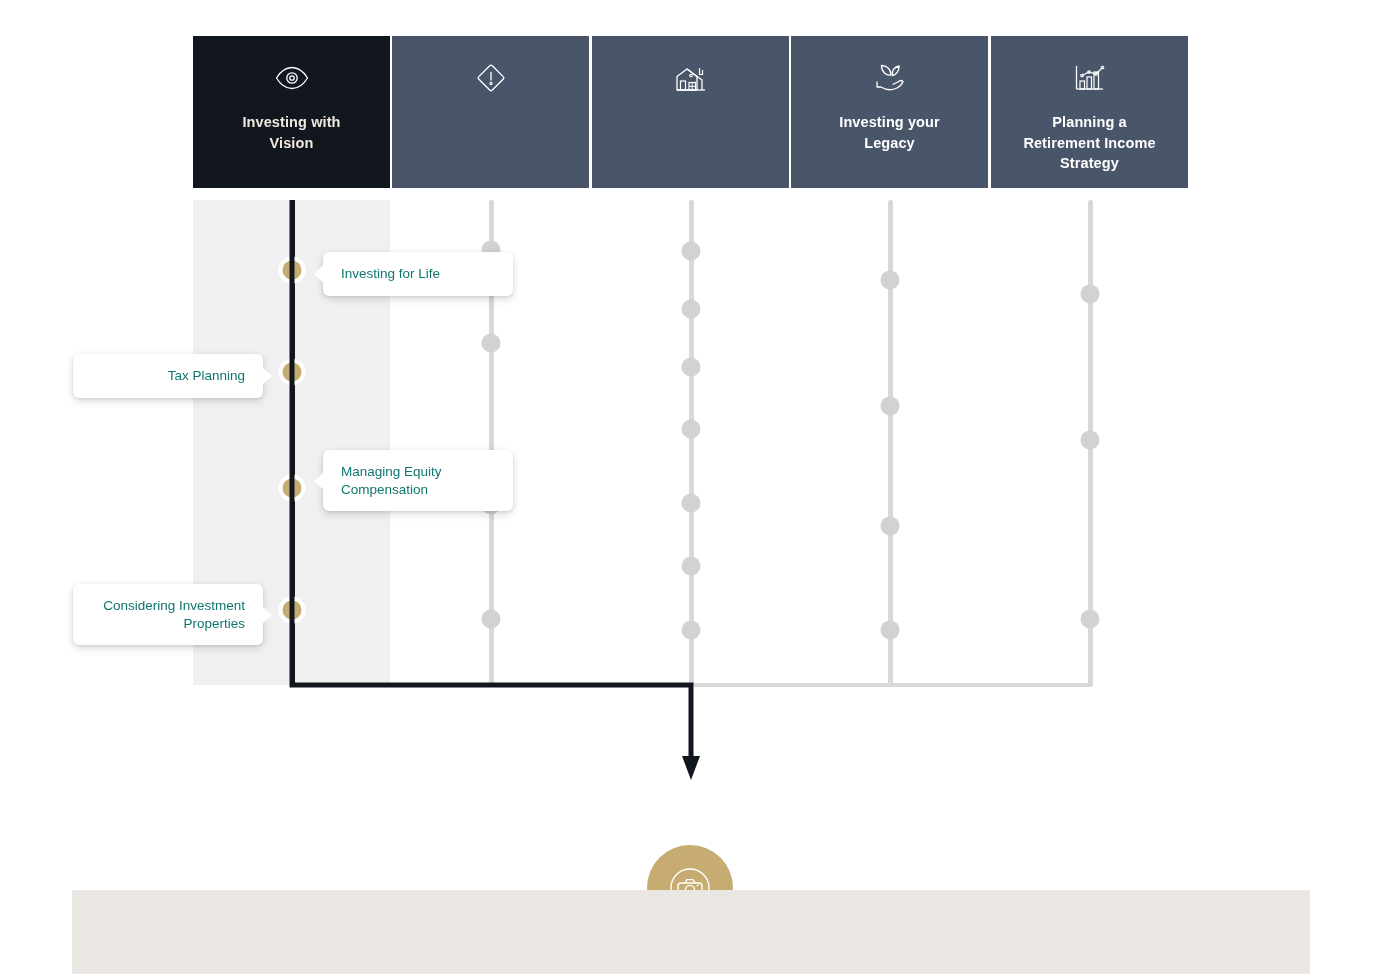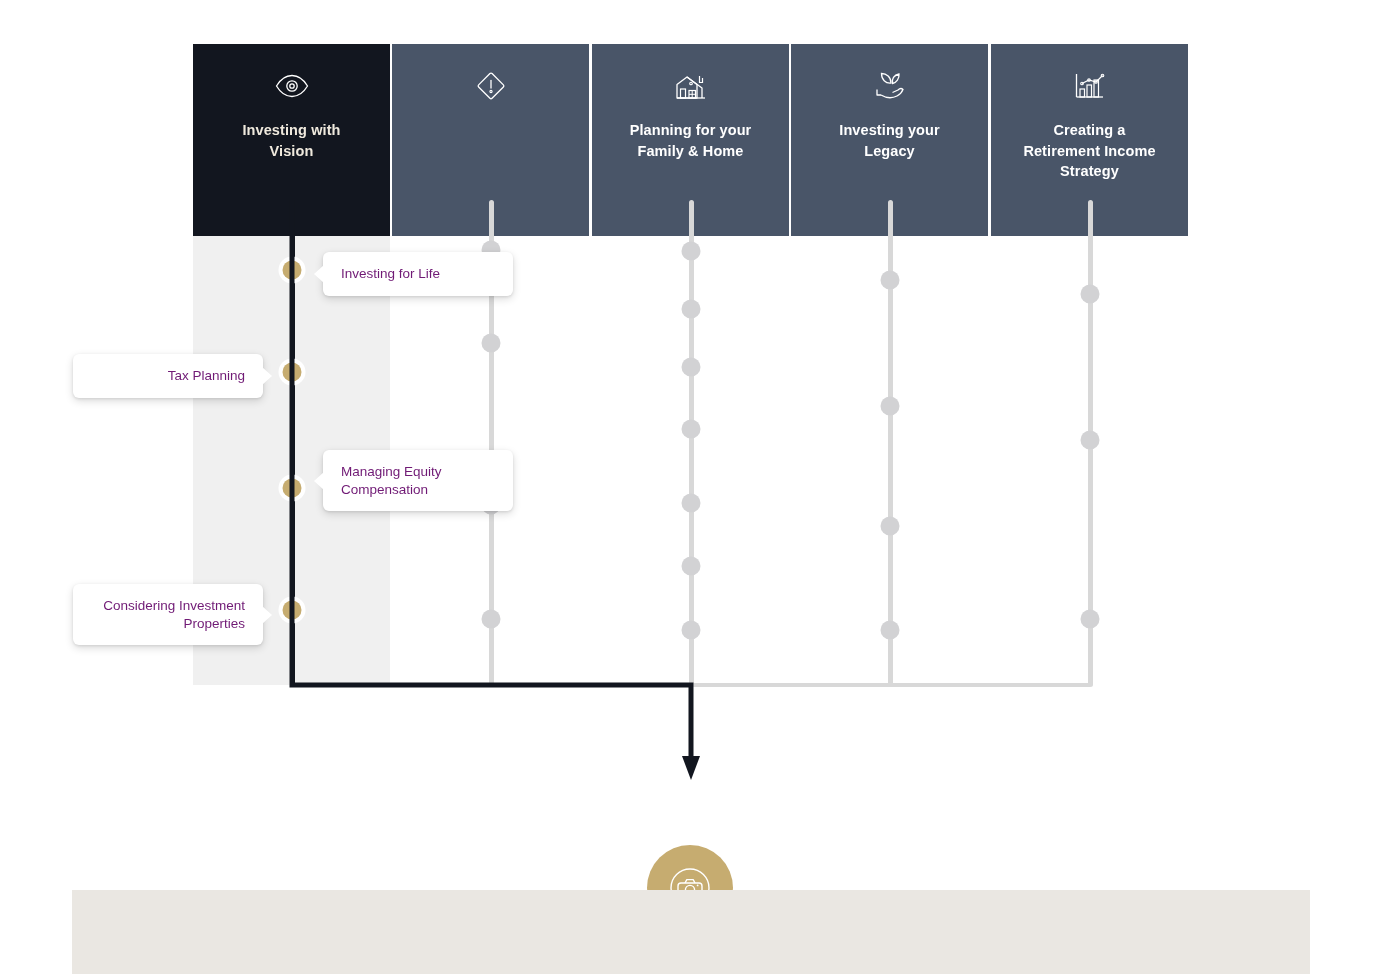--- a/index.html
+++ b/index.html
@@ -23,22 +23,22 @@
   .col1-backdrop {
     position: absolute;
     left: 193px; top: 200px;
     width: 197px; height: 485px;
     background: #f0f0f0;
   }
 
   
   .card {
     position: absolute;
-    top: 44px;
-    height: 192px;
+    top: 36px;
+    height: 152px;
     display: flex;
     flex-direction: column;
     align-items: center;
     justify-content: flex-start;
     padding-top: 22px;
     background: #495568;
     color: #ffffff;
   }
   .card.active { background: #12161f; }
   .card.active .card-title { color: #efe9dd; }
@@ -83,21 +83,21 @@
 
   
   .bubble {
     position: absolute;
     background: #ffffff;
     border-radius: 6px;
     box-shadow: 0 3px 9px rgba(0,0,0,.14), 0 1px 3px rgba(0,0,0,.10);
     padding: 13px 18px;
     font-size: 13.5px;
     line-height: 17.5px;
-    color: #701a75;
+    color: #0f766e;
     white-space: pre-line;
   }
   .bubble.right-of { text-align: left; }
   .bubble.left-of  { text-align: right; }
 
   
   .bubble::before {
     content: "";
     position: absolute;
     top: 50%;
@@ -174,22 +174,20 @@
             <path d="M13 6 L28 17 L28 27" fill="none" stroke="currentColor" stroke-width="1.3" stroke-linejoin="round"></path>
             <line x1="3" y1="27" x2="31" y2="27" stroke="currentColor" stroke-width="1.3"></line>
             <rect x="6.5" y="18" width="5" height="9" fill="none" stroke="currentColor" stroke-width="1.2"></rect>
             <rect x="15" y="19.5" width="6.5" height="7.5" fill="none" stroke="currentColor" stroke-width="1.2"></rect>
             <line x1="18.2" y1="19.5" x2="18.2" y2="27" stroke="currentColor" stroke-width="1"></line>
             <line x1="15" y1="23.3" x2="21.5" y2="23.3" stroke="currentColor" stroke-width="1"></line>
             <circle cx="17" cy="12.5" r="1.3" fill="none" stroke="currentColor" stroke-width="1.1"></circle>
             <path d="M25.5 5 L25.5 11.5 L28.5 11.5 L28.5 7" fill="none" stroke="currentColor" stroke-width="1.2"></path>
           </svg>
         </div>
-        <div class="card-title">Planning for your
-Family &amp; Home</div>
       </div>
       <div class="card" style="left: 791px; width: 197px;">
         <div class="card-icon">
           <svg width="34" height="30" viewBox="0 0 34 30">
             <path d="M18 12 C18 6 13.5 2.5 8.5 2.5 C8.5 8.5 12.5 12.5 18 12 Z" fill="none" stroke="currentColor" stroke-width="1.3"></path>
             <path d="M19.5 12.5 C23.5 11.5 26.5 7.5 26 3 C21 4 18.5 8 19.5 12.5 Z" fill="none" stroke="currentColor" stroke-width="1.3"></path>
             <path d="M4 18.5 L4 24 L8 24" fill="none" stroke="currentColor" stroke-width="1.3" stroke-linejoin="round"></path>
             <path d="M8 24 C13 27 19 27.5 24 25 C27 23.5 29 21 30 18.5 C28.5 17 26.5 17.5 25 19 L19.5 21.5" fill="none" stroke="currentColor" stroke-width="1.3" stroke-linejoin="round"></path>
           </svg>
         </div>
@@ -204,21 +202,21 @@
             <rect x="7" y="18" width="4.5" height="8" fill="none" stroke="currentColor" stroke-width="1.2"></rect>
             <rect x="14" y="14" width="4.5" height="12" fill="none" stroke="currentColor" stroke-width="1.2"></rect>
             <rect x="21" y="9" width="4.5" height="17" fill="none" stroke="currentColor" stroke-width="1.2"></rect>
             <polyline points="9,12.5 16,9 23,11 29.5,4.5" fill="none" stroke="currentColor" stroke-width="1.2"></polyline>
             <circle cx="9" cy="12.5" r="1.3" fill="none" stroke="currentColor" stroke-width="1.1"></circle>
             <circle cx="16" cy="9" r="1.3" fill="none" stroke="currentColor" stroke-width="1.1"></circle>
             <circle cx="23" cy="11" r="1.3" fill="none" stroke="currentColor" stroke-width="1.1"></circle>
             <circle cx="29.5" cy="4.5" r="1.3" fill="none" stroke="currentColor" stroke-width="1.1"></circle>
           </svg>
         </div>
-        <div class="card-title">Creating a
+        <div class="card-title">Planning a
 Retirement Income
 Strategy</div>
       </div>
     </div>
 
   <div id="rails-layer">
       <div class="rail primary" style="left: 289.5px; top: 200px; height: 487px;"></div>
       <div class="dot gold" style="left: 292px; top: 270px;"></div>
       <div class="dot gold" style="left: 292px; top: 372px;"></div>
       <div class="dot gold" style="left: 292px; top: 488px;"></div>

